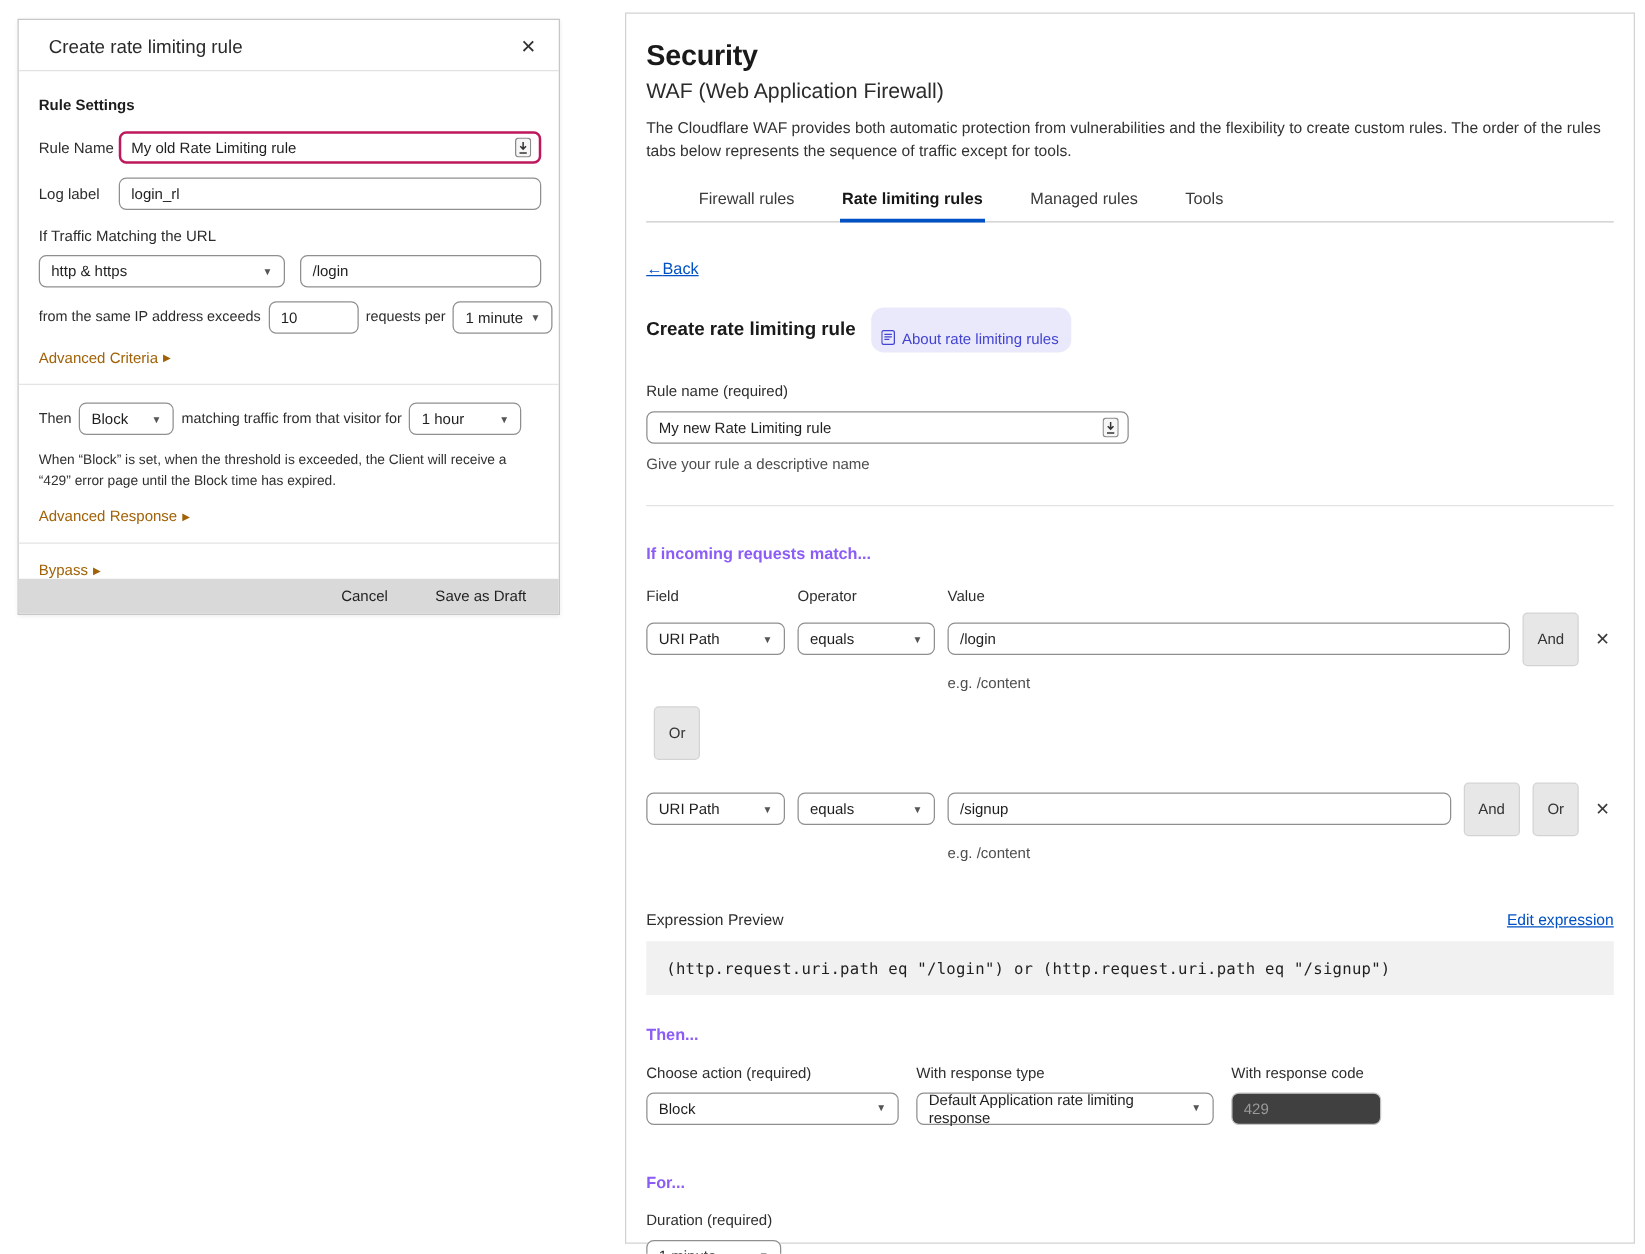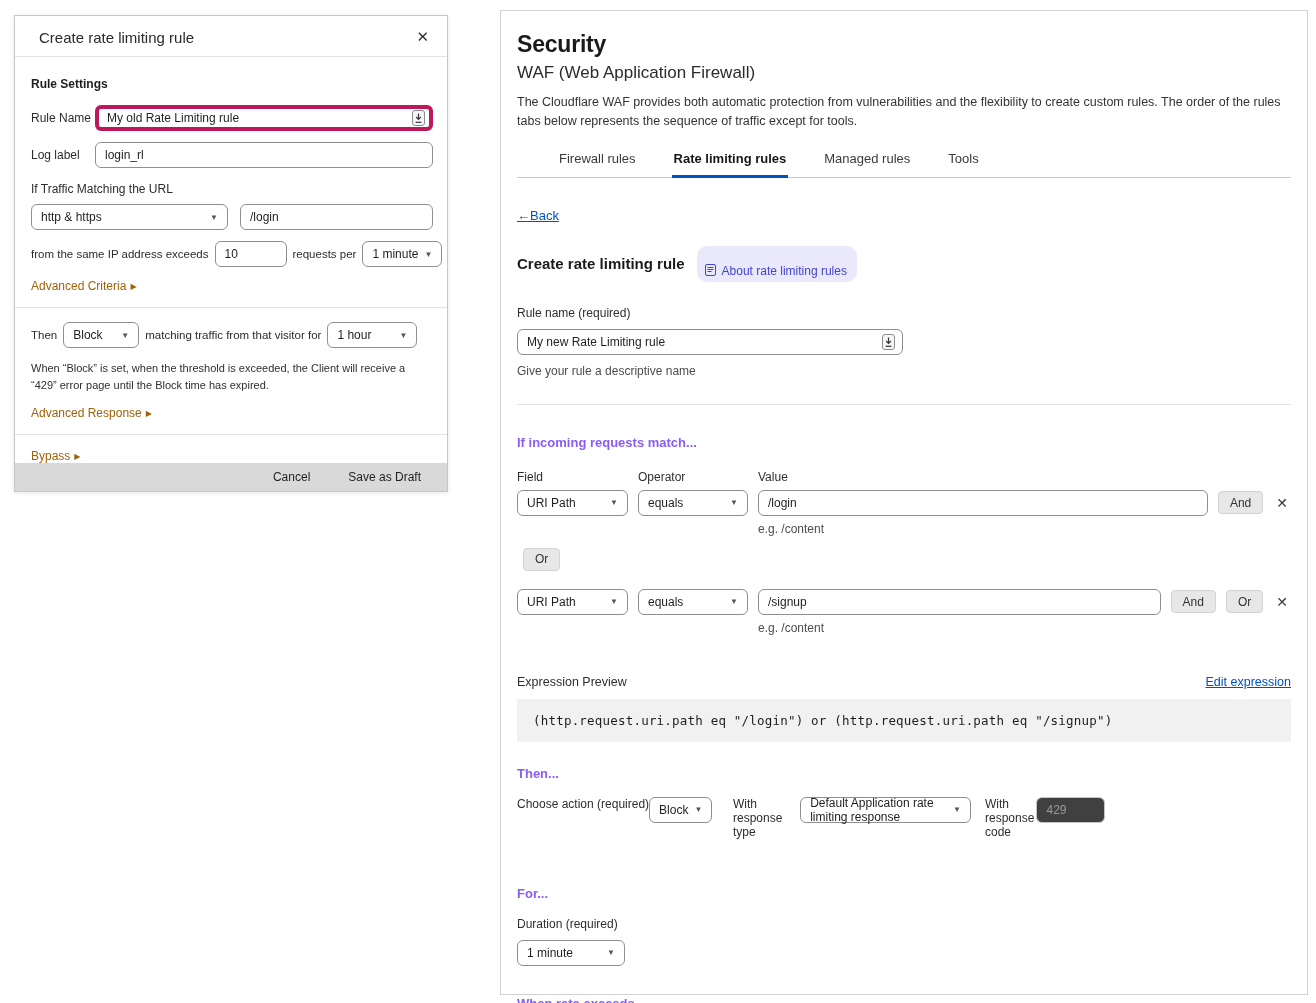--- a/index.html
+++ b/index.html
@@ -6,40 +6,40 @@
   html,body { width:1316px; height:1003px; background:#ffffff; font-family:"Liberation Sans", sans-serif; color:#222; }
   body { position:relative; overflow:hidden; }
 
   
   .select { display:flex; align-items:center; justify-content:space-between; gap:6px;
             border:1px solid #8f8f8f; border-radius:6px; height:26px; padding:0 9px;
             font-size:12px; color:#1f1f1f; background:#fff; cursor:pointer; }
   .select .caret { font-size:8px; color:#555; flex:none; }
   .tinput { border:1px solid #8f8f8f; border-radius:6px; height:26px; padding:0 9px;
             font-size:12px; color:#1f1f1f; background:#fff; font-family:"Liberation Sans",sans-serif; width:100%; }
-  .gbtn { background:#e7e7e7; border:1px solid #d3d3d3; border-radius:4px; height:23px;
+  .gbtn { background:#e7e7e7; border:1px solid #d3d3d3; border-radius:4px; height:43px;
           padding:0 11px; font-size:12px; color:#333; cursor:pointer; font-family:"Liberation Sans",sans-serif; }
   .xicon { font-size:14px; color:#3a3a3a; cursor:pointer; padding:0 3px; }
   .fieldwrap { position:relative; }
   .fieldwrap .pw { position:absolute; right:8px; top:5px; }
 
   
   .dialog { position:absolute; left:14px; top:15px; width:434px; height:477px;
             background:#fff; border:1px solid #c7c7c7; box-shadow:0 1px 4px rgba(0,0,0,.10);
             display:flex; flex-direction:column; }
   .dlg-header { display:flex; align-items:center; justify-content:space-between;
                 padding:12px 18px 10px 24px; border-bottom:1px solid #e2e2e2; }
   .dlg-title { font-size:15px; color:#2a2a2a; }
   .dlg-close { font-size:15px; color:#333; cursor:pointer; }
   .dlg-body { padding:20px 14px 0 16px; font-size:12px; flex:1; }
   .dlg-sec-title { font-weight:bold; font-size:12px; color:#1d1d1d; margin-bottom:14px; }
   .dlg-row { display:flex; align-items:center; margin-bottom:11px; }
   .dlg-row .lbl { width:64px; flex:none; color:#2c2c2c; }
   .dlg-row .grow { flex:1; }
-  .focused { border:4px solid #be185d; padding:0 8px; }
+  .focused { border:2px solid #be185d; padding:0 8px; }
   .dlg-sub { color:#2c2c2c; margin:14px 0 8px 0; }
   .inline-row { display:flex; align-items:center; gap:6px; margin-bottom:12px; font-size:11.5px; color:#2c2c2c; white-space:nowrap; }
   .bluelink { color:#a16207; font-size:12px; cursor:pointer; display:inline-flex; align-items:center; gap:4px; }
   .bluelink .tri { font-size:8px; }
   .dlg-hr { border-top:1px solid #e4e4e4; margin:14px -14px 14px -16px; }
   .dlg-note { font-size:11px; color:#2f2f2f; line-height:1.55; margin:10px 0 12px 0; width:390px; }
   .dlg-footer { background:#d9d9d9; height:44px; display:flex; align-items:center; justify-content:flex-end;
                 gap:38px; padding-right:26px; font-size:12px; color:#1f1f1f; }
   .footer-btn { cursor:pointer; }
 
@@ -71,21 +71,21 @@
   .sel-op { width:110px; flex:none; }
   .val-input { flex:1; }
   .hint { margin-left:241px; margin-top:6px; }
   .orwrap { margin-top:12px; margin-left:6px; }
   .expr-row { display:flex; justify-content:space-between; align-items:flex-start; margin-top:40px; }
   .expr-label { font-size:12.5px; color:#2e2e2e; }
   .edit-link { color:#0051c3; font-size:12.5px; text-decoration:underline; cursor:pointer; }
   .codeblock { background:#f1f1f1; margin-top:10px; padding:14px 16px; font-family:"DejaVu Sans Mono", monospace;
                font-size:12.5px; color:#1f1f1f; letter-spacing:0.2px; }
   .then-cols { display:flex; gap:14px; margin-top:16px; }
-  .col { display:flex; flex-direction:row; }
+  .col { display:flex; flex-direction:column; }
   .col .flabel { margin-bottom:9px; }
   .w-action { width:202px; }
   .w-resp { width:238px; }
   .w-code { width:120px; }
   .disabled-input { background:#404040; border:1px solid #c4c4c4; color:#9a9a9a; }
   .mt38 { margin-top:38px; } .mt30 { margin-top:30px; } .mt24 { margin-top:24px; }
   .mt16 { margin-top:16px; } .mt9 { margin-top:9px; } .w108 { width:108px; }
 </style>
 </head>
 <body>

